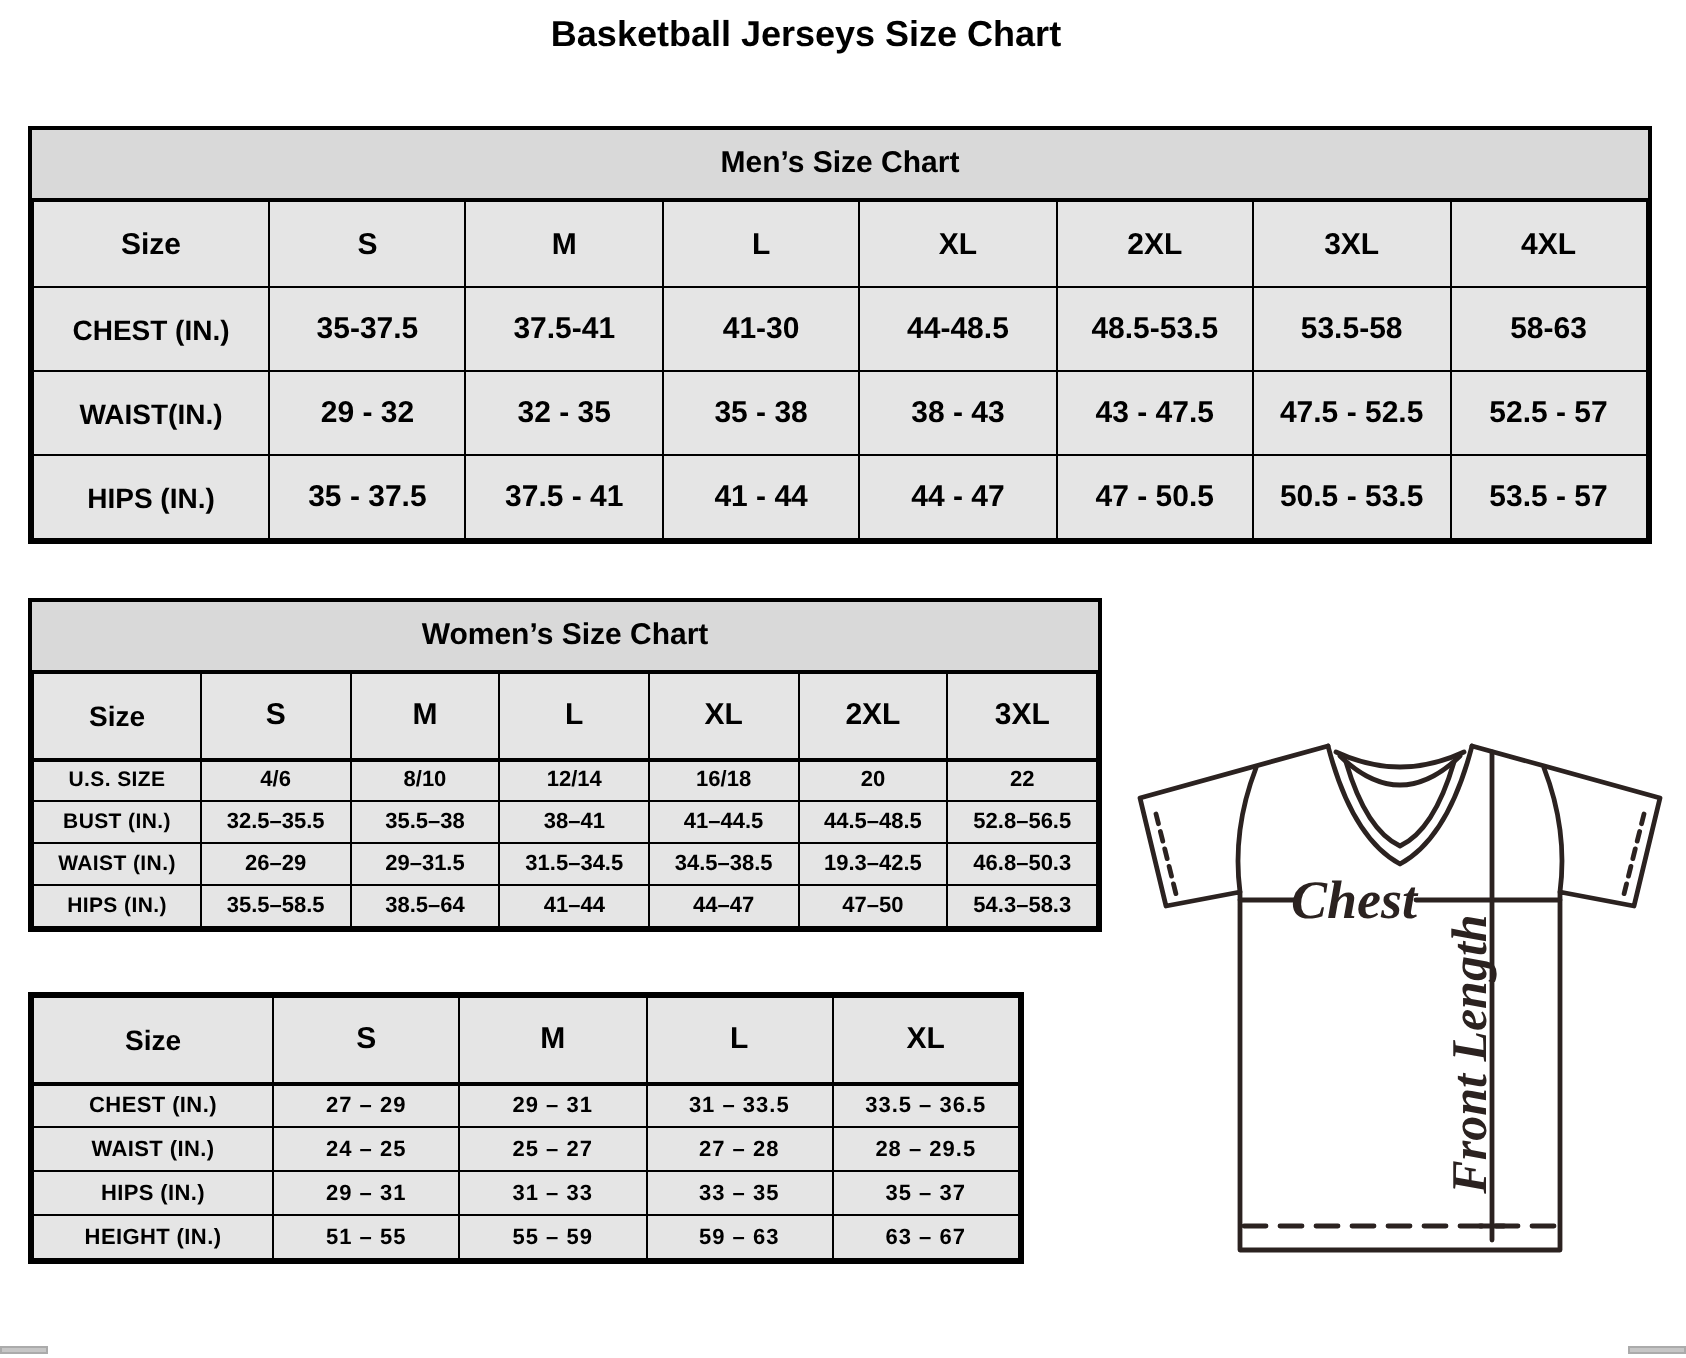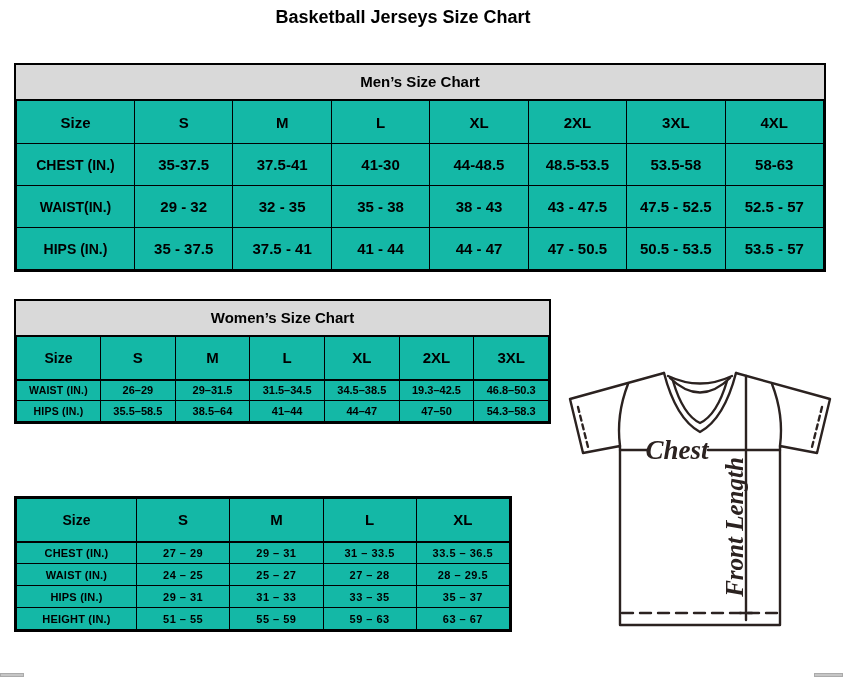--- a/index.html
+++ b/index.html
@@ -6,21 +6,21 @@
   html,body { width:843px; height:679px; background:#ffffff; overflow:hidden; }
   body { font-family:"Liberation Sans", sans-serif; color:#000; position:relative; }
 
   .page { position:absolute; inset:0; }
 
   .page-title {
     position:absolute; top:7px; left:0; width:806px;
     text-align:center; font-size:18px; font-weight:bold; letter-spacing:0;
   }
 
-  .chart { position:absolute; border:2px solid #000; background:#14b8a6; }
+  .chart { position:absolute; border:2px solid #000; background:#e5e5e5; }
   .chart-title {
     height:35px; line-height:33px; text-align:center;
     background:#d9d9d9; border-bottom:1.5px solid #000;
     font-size:15px; font-weight:bold;
   }
   table.size-table { width:100%; border-collapse:collapse; table-layout:fixed; }
   table.size-table th, table.size-table td {
     border:1px solid #000; text-align:center; vertical-align:middle;
     font-weight:bold; padding:0;
   }
@@ -134,20 +134,38 @@
             <th>S</th>
             <th>M</th>
             <th>L</th>
             <th>XL</th>
             <th>2XL</th>
             <th>3XL</th>
           </tr>
         </thead>
         <tbody>
           <tr>
+            <th>U.S. SIZE</th>
+            <td>4/6</td>
+            <td>8/10</td>
+            <td>12/14</td>
+            <td>16/18</td>
+            <td>20</td>
+            <td>22</td>
+          </tr>
+          <tr>
+            <th>BUST (IN.)</th>
+            <td>32.5–35.5</td>
+            <td>35.5–38</td>
+            <td>38–41</td>
+            <td>41–44.5</td>
+            <td>44.5–48.5</td>
+            <td>52.8–56.5</td>
+          </tr>
+          <tr>
             <th>WAIST (IN.)</th>
             <td>26–29</td>
             <td>29–31.5</td>
             <td>31.5–34.5</td>
             <td>34.5–38.5</td>
             <td>19.3–42.5</td>
             <td>46.8–50.3</td>
           </tr>
           <tr>
             <th>HIPS (IN.)</th>

